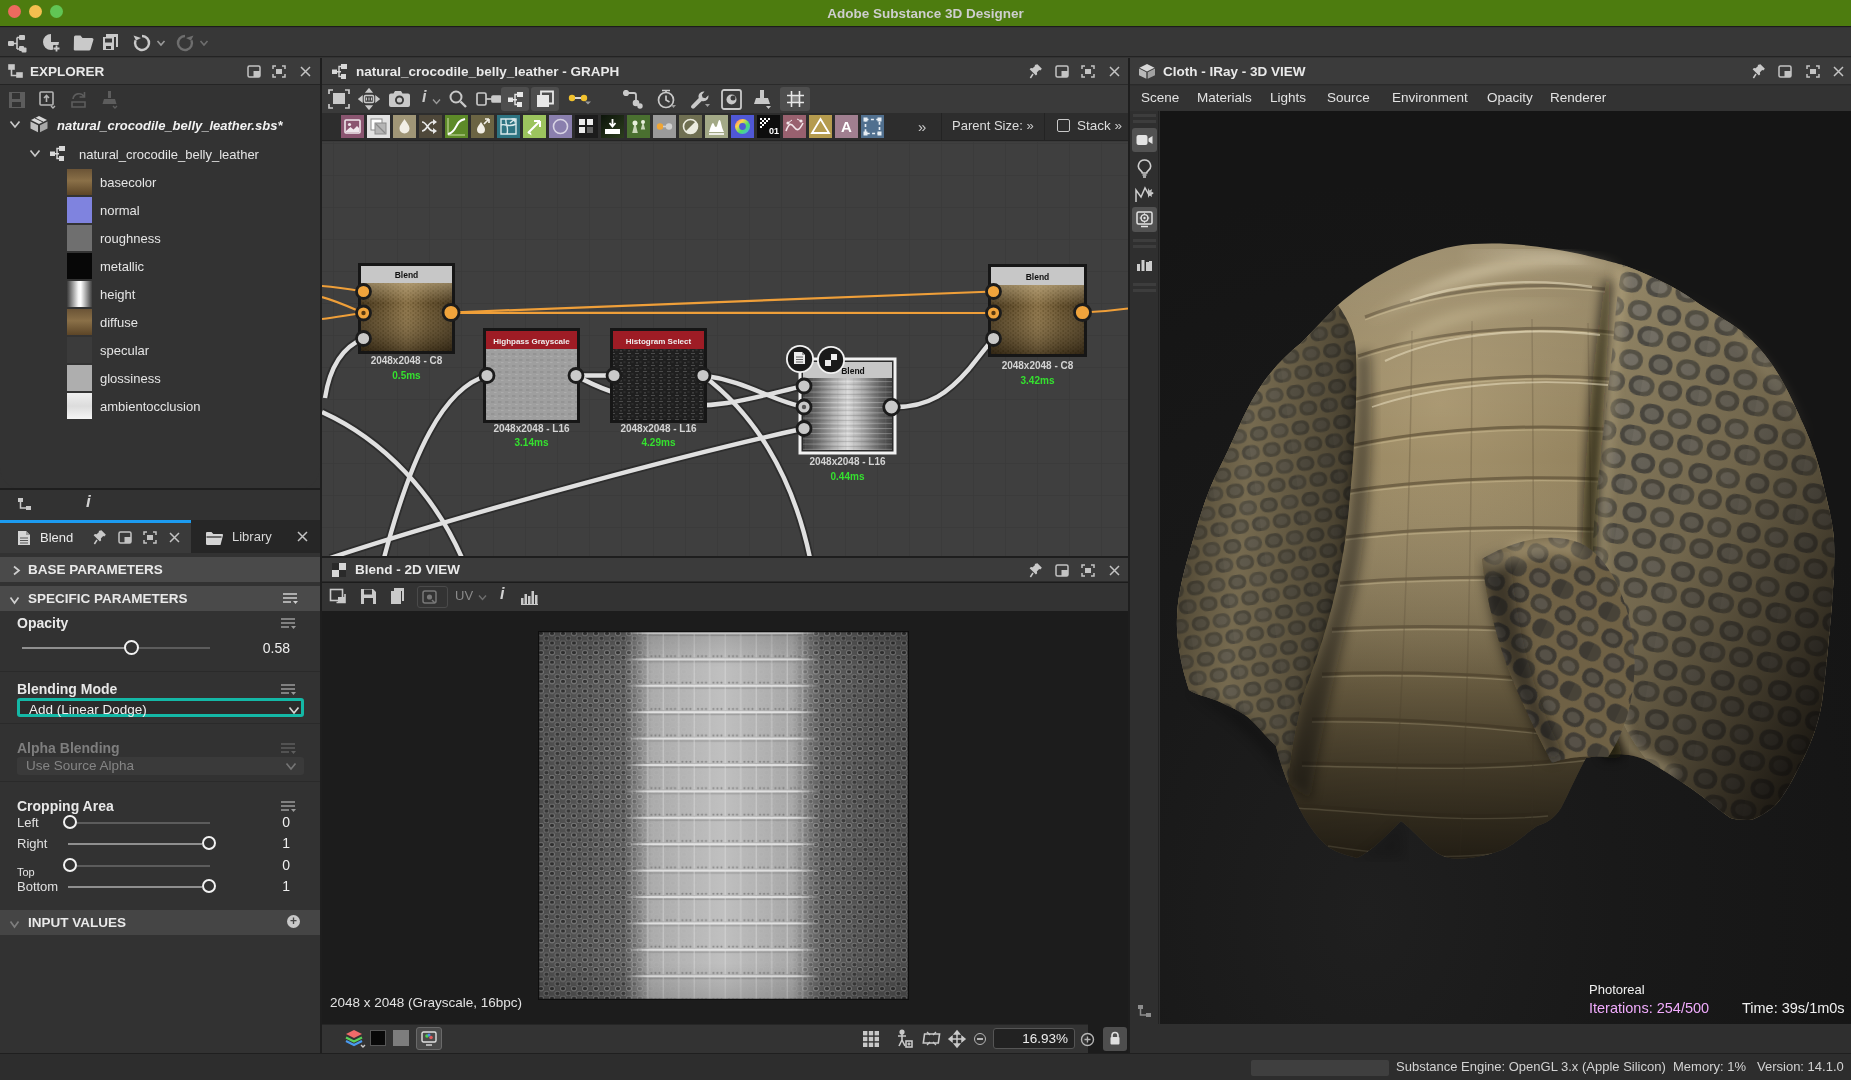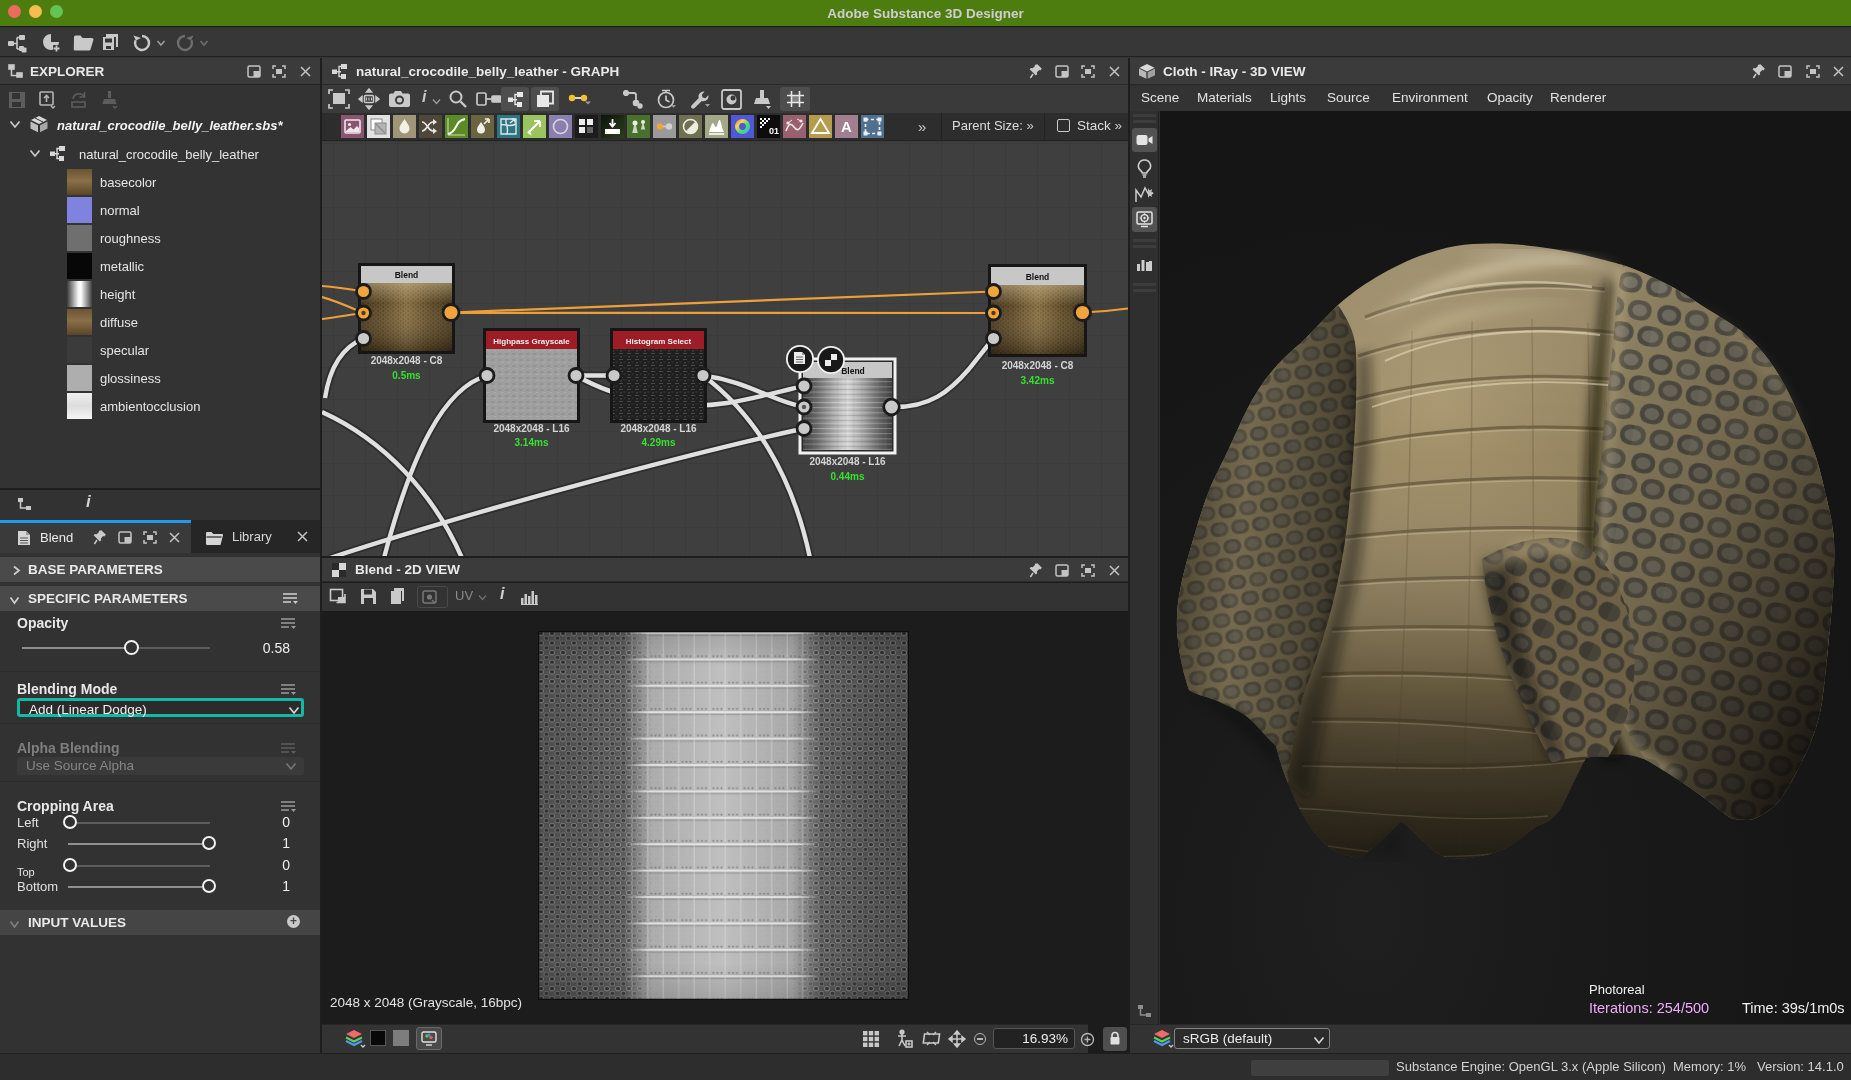--- a/index.html
+++ b/index.html
@@ -1225,36 +1225,20 @@
 
     <path d="M470 160 C520 180 560 205 590 235 C615 260 635 295 648 330 C630 290 605 255 575 225 C545 196 505 172 470 160 Z" fill="#d6c7a0" opacity=".4" filter="url(#soft)"></path>
 
     <path d="M29 579 C60 600 100 625 128 672 L116 635 85 604 60 591 Z" fill="#000" opacity=".3" filter="url(#soft)"></path>
     <path d="M241 710 C228 723 212 740 197 747 L244 747 Z" fill="#000" opacity=".15" filter="url(#soft)"></path>
   </svg>
   <div class="abs" style="left:459px;top:924px;font-size:13px;color:#f0f0f0;">Photoreal</div>
   <div class="abs" style="left:459px;top:942px;font-size:14.5px;color:#f0abfc;">Iterations: 254/500</div>
   <div class="abs" style="left:612px;top:942px;font-size:14.5px;color:#f0f0f0;">Time: 39s/1m0s</div>
 
-  <div class="abs" style="left:0;top:966px;width:721px;height:29px;background:#333;border-top:1px solid #262626;">
-    <svg class="abs" style="left:22px;top:4px;" width="22" height="20" viewBox="0 0 22 20">
-        <g>
-          <path d="M10 1l8 4-8 4-8-4z" fill="#f06a6a"></path>
-          <path d="M2 8.5l8 4 8-4" stroke="#5ad05a" stroke-width="2.2" fill="none"></path>
-          <path d="M2 12l8 4 8-4" stroke="#4a9af0" stroke-width="2.2" fill="none"></path>
-          <path d="M17 16l2 2 2-2" stroke="#c9c9c9" stroke-width="1.4" fill="none"></path>
-        </g>
-      </svg>
-    <div class="abs" style="left:44px;top:3px;width:156px;height:21px;background:#2b2b2b;border:1px solid #848484;border-radius:3px;">
-      <span class="abs" style="left:8px;top:2px;font-size:13.5px;color:#ececec;">sRGB (default)</span>
-      <svg class="abs" style="left:138px;top:7px;" width="12" height="9" viewBox="0 0 12 9">
-          <path d="M1.5 1.5L6 7l4.5-5.5" stroke="#d5d5d5" stroke-width="1.7" fill="none"></path>
-        </svg>
-    </div>
-  </div>
 </div>
 
 <div class="abs" style="left:0;top:1053px;width:1851px;height:27px;background:#2d2d2d;border-top:1px solid #1f1f1f;">
   <div class="abs" style="left:1251px;top:6px;width:138px;height:16px;background:#3f3f3f;border-radius:2px;"></div>
   <div class="abs" style="left:1396px;top:5px;font-size:13px;color:#d2d2d2;">Substance Engine: OpenGL 3.x (Apple Silicon)&nbsp;&nbsp;Memory: 1%</div>
   <div class="abs" style="left:1757px;top:5px;font-size:13px;color:#d2d2d2;">Version: 14.1.0</div>
 </div>
 
 <div class="abs" style="left:320px;top:58px;width:2px;height:995px;background:#1e1e1e;"></div>
 <div class="abs" style="left:1128px;top:58px;width:2px;height:995px;background:#1e1e1e;"></div>

